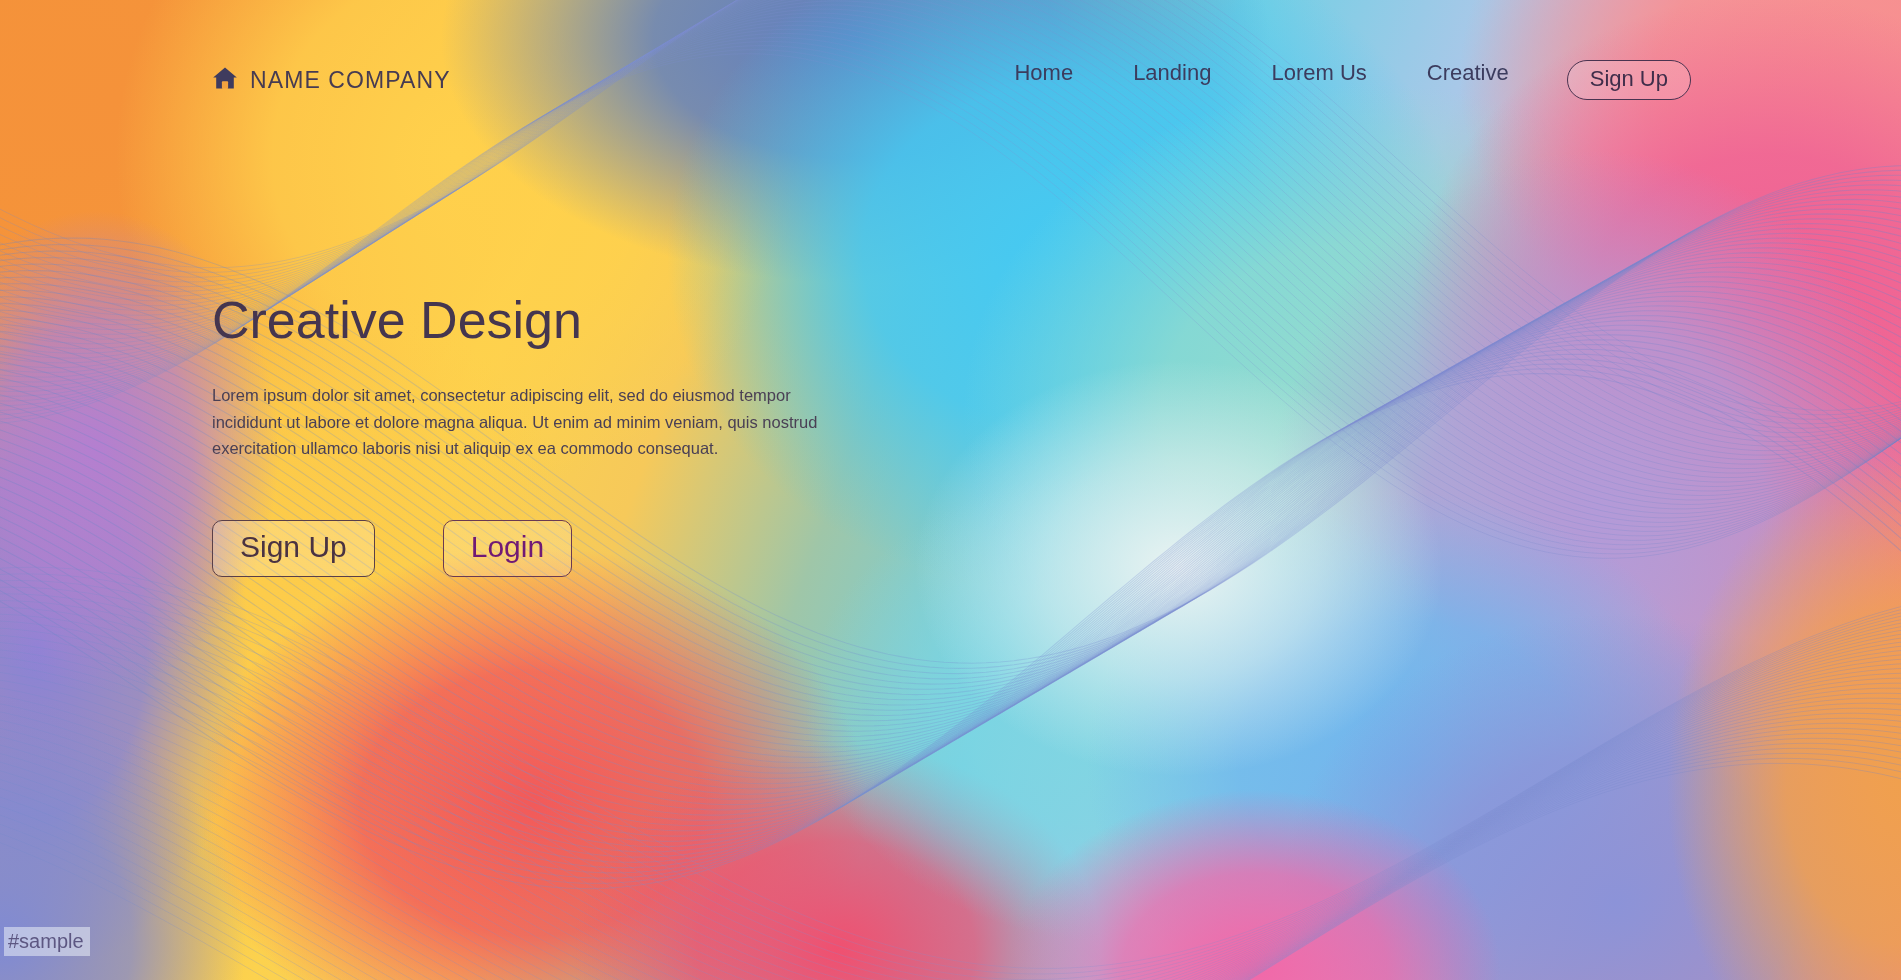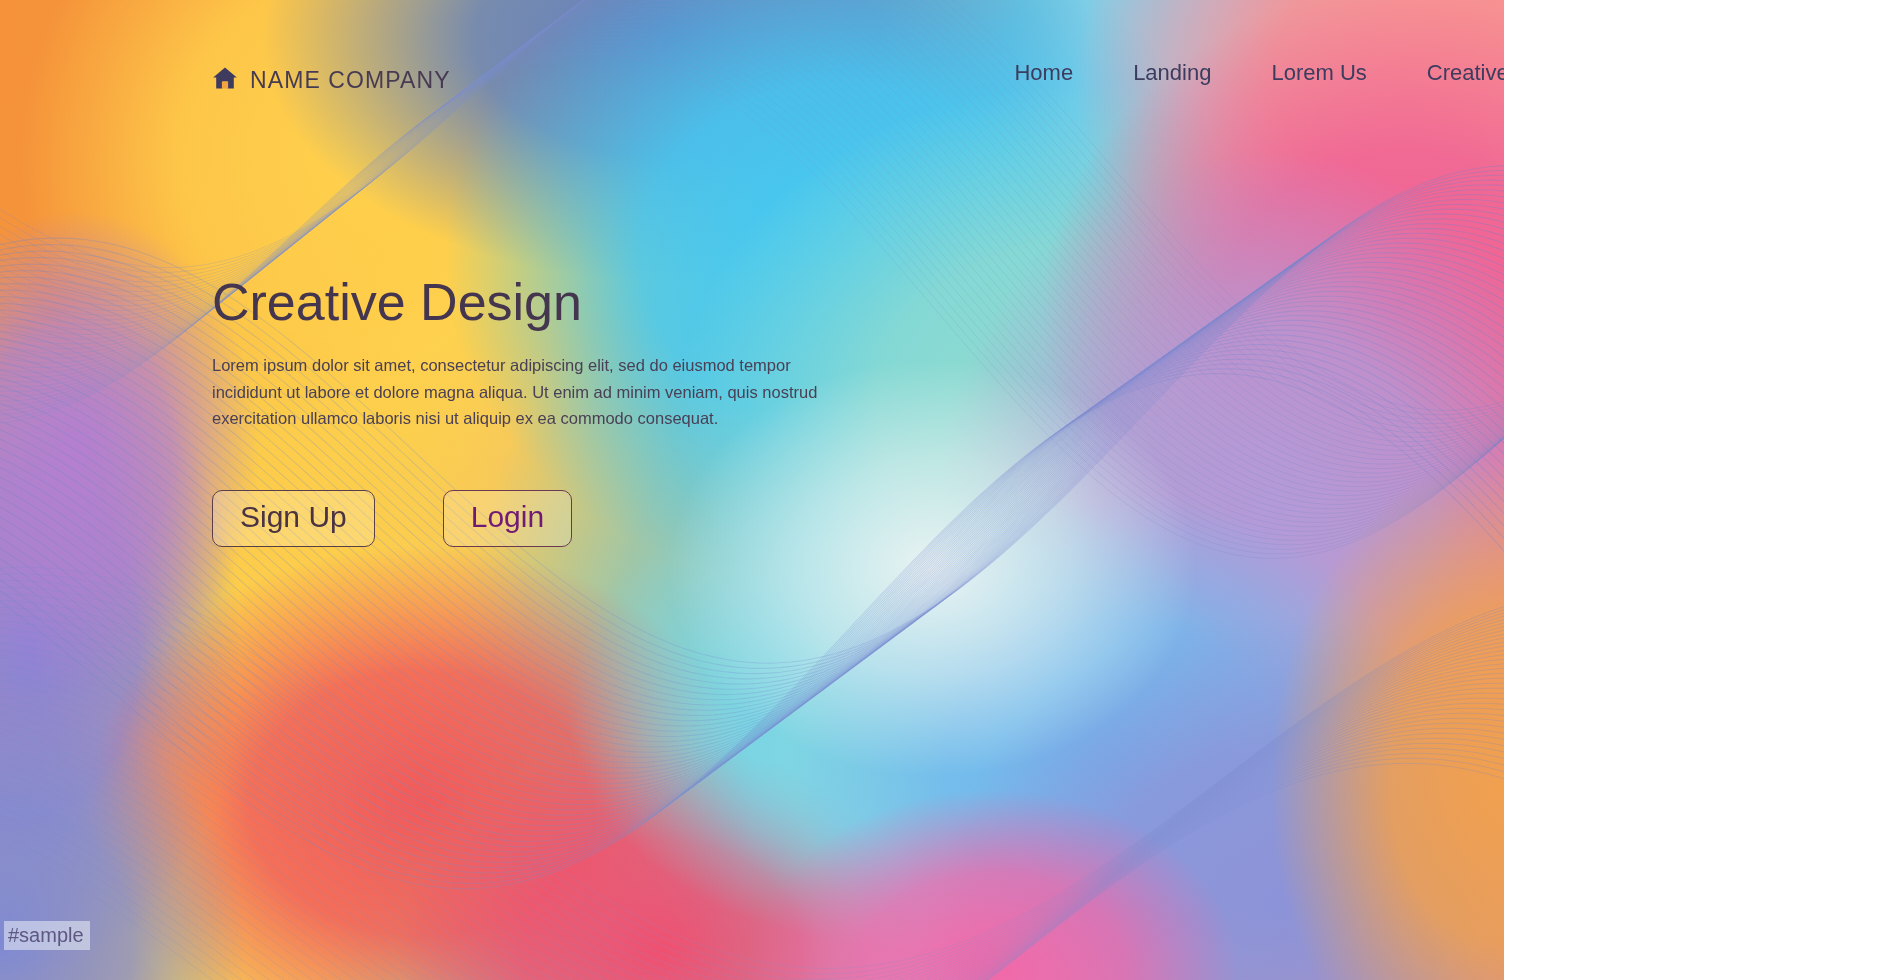--- a/index.html
+++ b/index.html
@@ -4,21 +4,21 @@
 <title>Landing Page</title>
 <style>
   * { margin:0; padding:0; box-sizing:border-box; }
   html, body {
     width:1901px; height:980px;
     overflow:hidden;
     font-family:"Liberation Sans", sans-serif;
   }
   #page {
     position:relative;
-    width:1504px; height:980px;
+    width:1901px; height:980px;
     overflow:hidden;
     background:#f0a04b;
   }
 
   
   .bg-layer {
     position:absolute; inset:0;
     pointer-events:none;
   }
   #bg-base {
@@ -184,29 +184,29 @@
   #hero-title {
     font-family:"DejaVu Sans", sans-serif;
     font-size:86px;
     font-weight:700;
     line-height:1;
     letter-spacing:-0.5px;
     color:#3c3a5e;
     white-space:nowrap;
   }
   #hero-subtitle {
-    margin-top:24px;
+    margin-top:42px;
     font-size:52px;
     font-weight:400;
     line-height:1;
     color:#45364f;
     white-space:nowrap;
   }
   #hero-paragraph {
-    margin-top:24px;
+    margin-top:36px;
     font-size:16.5px;
     line-height:1.62;
     color:#4a4055;
     max-width:620px;
   }
   #hero-actions {
     margin-top:58px;
     display:flex;
     align-items:center;
     gap:68px;
@@ -225,21 +225,21 @@
   #hero-btn-login {
     border-color:#6b3a52;
     color:#701a75;
     background:rgba(255,255,255,0.17);
   }
 
   
   #watermark {
     position:absolute;
     left:4px;
-    bottom:30px;
+    bottom:24px;
     font-size:20px;
     color:#5d5782;
     background:rgba(233,238,246,0.55);
     padding:2px 6px 3px 4px;
     z-index:6;
     line-height:1.2;
   }
 </style>
 </head>
 <body>

